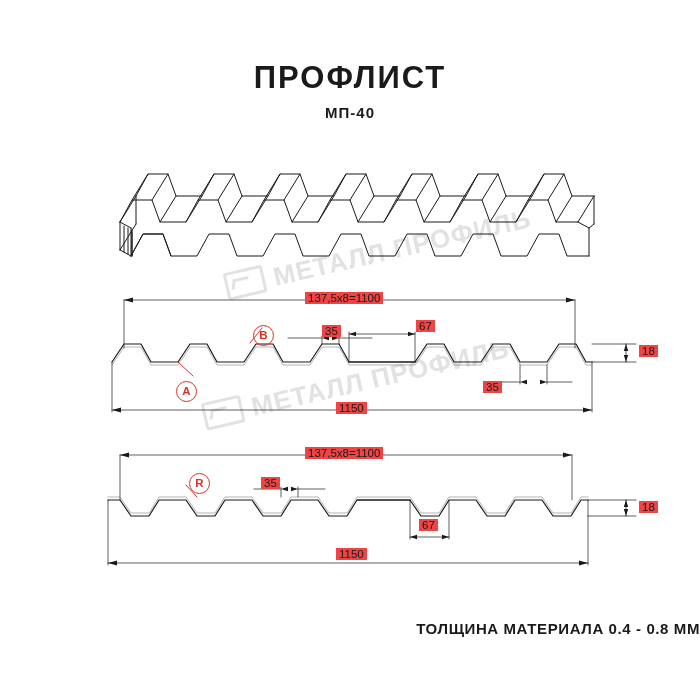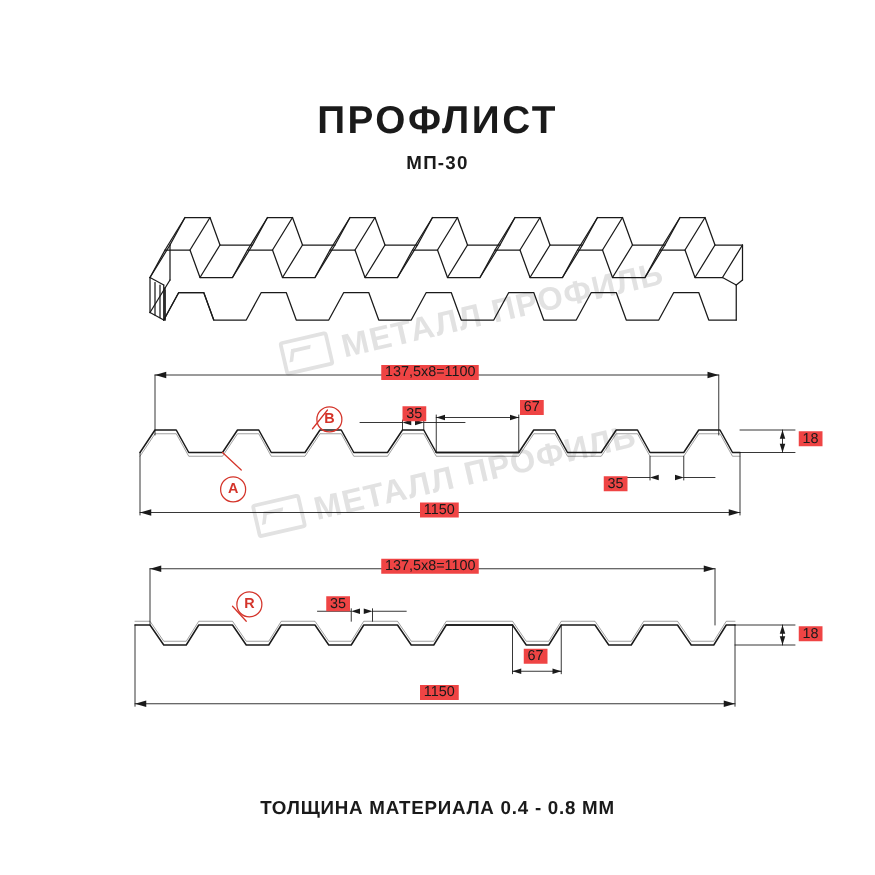--- a/index.html
+++ b/index.html
@@ -21,36 +21,36 @@
     width: 700px;
     height: 700px;
   }
   .title {
     position: absolute;
     left: 0;
     width: 700px;
     text-align: center;
     font-weight: bold;
     letter-spacing: 0.5px;
-    margin-top: 18px;
   }
   #title-main {
     top: 60px;
     font-size: 31px;
     letter-spacing: 2px;
   }
   #title-sub {
     top: 104px;
     font-size: 15px;
     letter-spacing: 1px;
   }
   #footer-note {
     top: 620px;
     font-size: 15px;
     letter-spacing: 0.6px;
+    text-align: right;
   }
   .wm {
     position: absolute;
     font-family: "Liberation Sans", sans-serif;
     font-weight: bold;
     color: #e2e2e2;
     font-size: 26px;
     letter-spacing: 1px;
     white-space: nowrap;
     transform: rotate(-13deg);
@@ -98,21 +98,21 @@
     padding: 0 3px;
   }
 </style>
 </head>
 <body>
 
 <div class="wm" id="wm1"><span class="mark"></span><span>МЕТАЛЛ ПРОФИЛЬ</span></div>
 <div class="wm" id="wm2"><span class="mark"></span><span>МЕТАЛЛ ПРОФИЛЬ</span></div>
 
 <div class="title" id="title-main">ПРОФЛИСТ</div>
-<div class="title" id="title-sub">МП-30</div>
+<div class="title" id="title-sub">МП-40</div>
 <div class="title" id="footer-note">ТОЛЩИНА МАТЕРИАЛА 0.4 - 0.8 ММ</div>
 
 <svg id="sheet" viewBox="0 0 700 700">
   <g fill="none" stroke="#1a1a1a" stroke-width="1" stroke-linejoin="round" stroke-linecap="round">
 
     <g stroke-width="1">
 
       <path d="M120 222
                L132 200 L152 200 L160 222
                L186 222 L198 200 L218 200 L226 222

